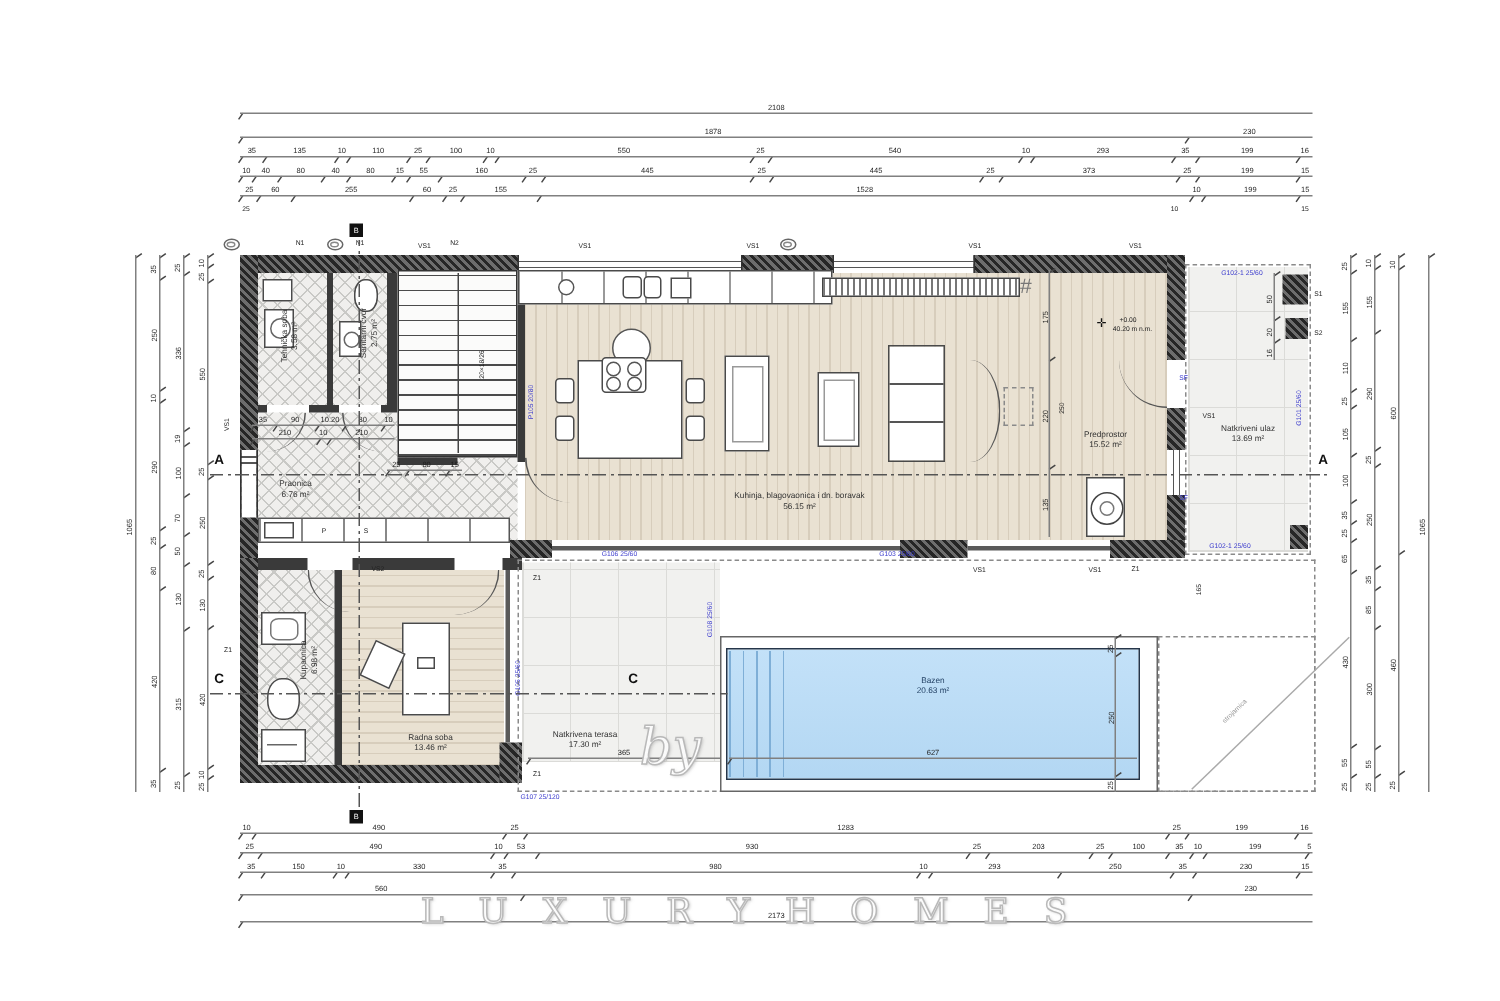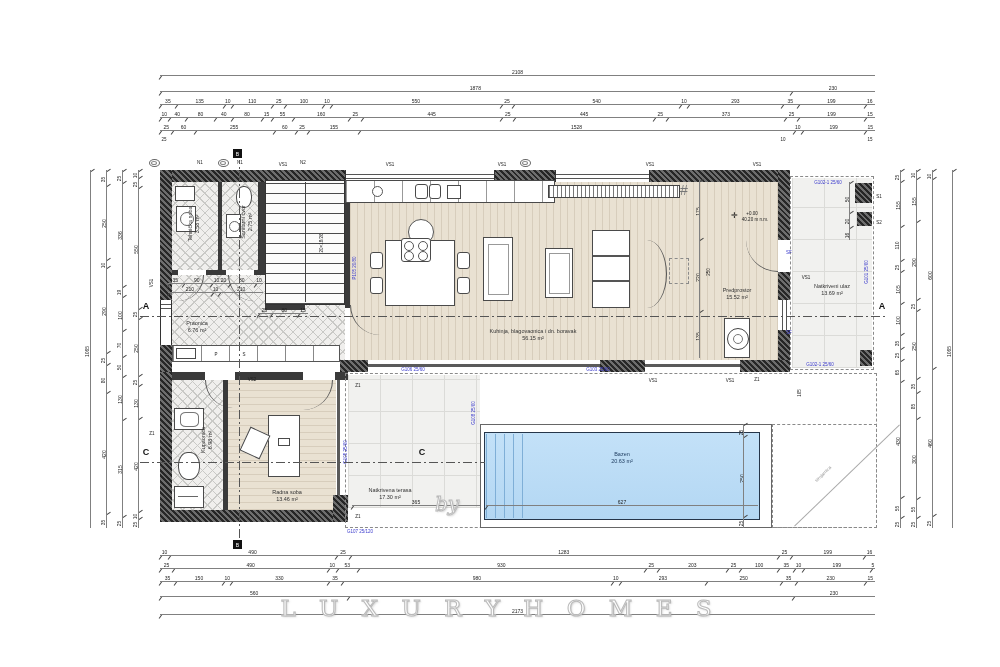--- a/index.html
+++ b/index.html
@@ -797,16 +797,16 @@
   <div class="secline-h" style="left:140px;top:316px;width:748px"></div>
   <span class="seclet" style="left:146px;top:306px">A</span>
   <span class="seclet" style="left:882px;top:306px">A</span>
   <div class="secline-h" style="left:140px;top:462px;width:345px"></div>
   <span class="seclet" style="left:146px;top:452px">C</span>
   <span class="seclet" style="left:422px;top:452px">C</span>
   <div class="secline-v" style="left:239px;top:160px;height:378px"></div>
   <div class="bsq" style="left:233px;top:149px">B</div>
   <div class="bsq" style="left:233px;top:540px">B</div>
 
-  <span class="wm" style="left:447px;top:492px;font-size:20px;font-style:italic">by</span>
+  <span class="wm" style="left:447px;top:478px;font-size:34px;font-style:italic">by</span>
   <span class="wm" style="left:500px;top:595px;font-size:23px;letter-spacing:8px">L U X U R Y   H O M E S</span>
 
 </div>
 
 </body></html>

